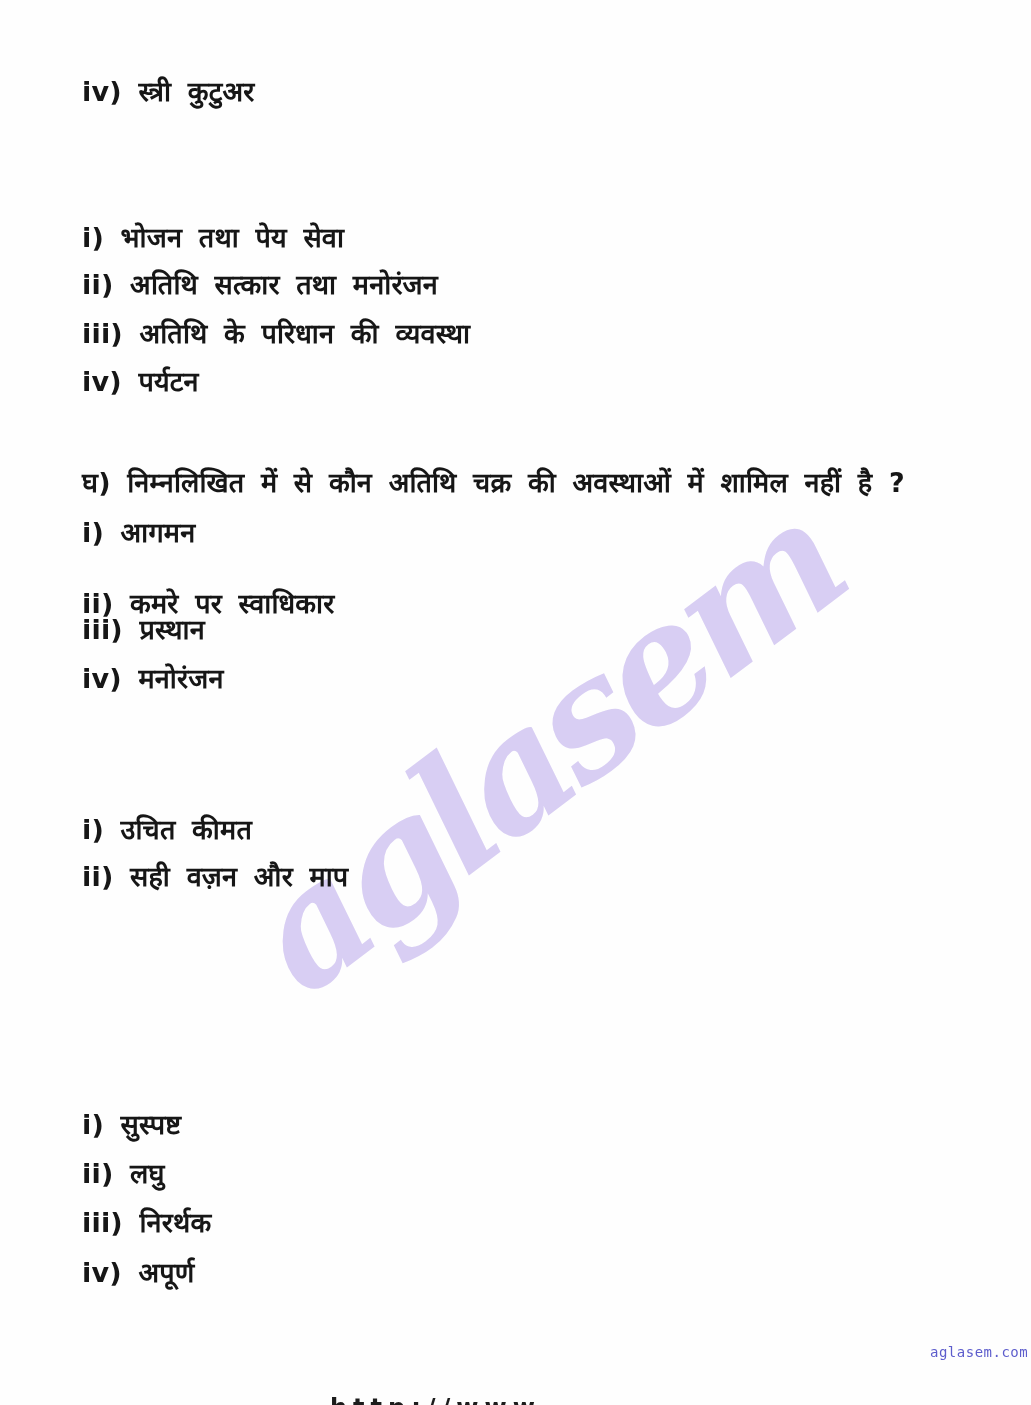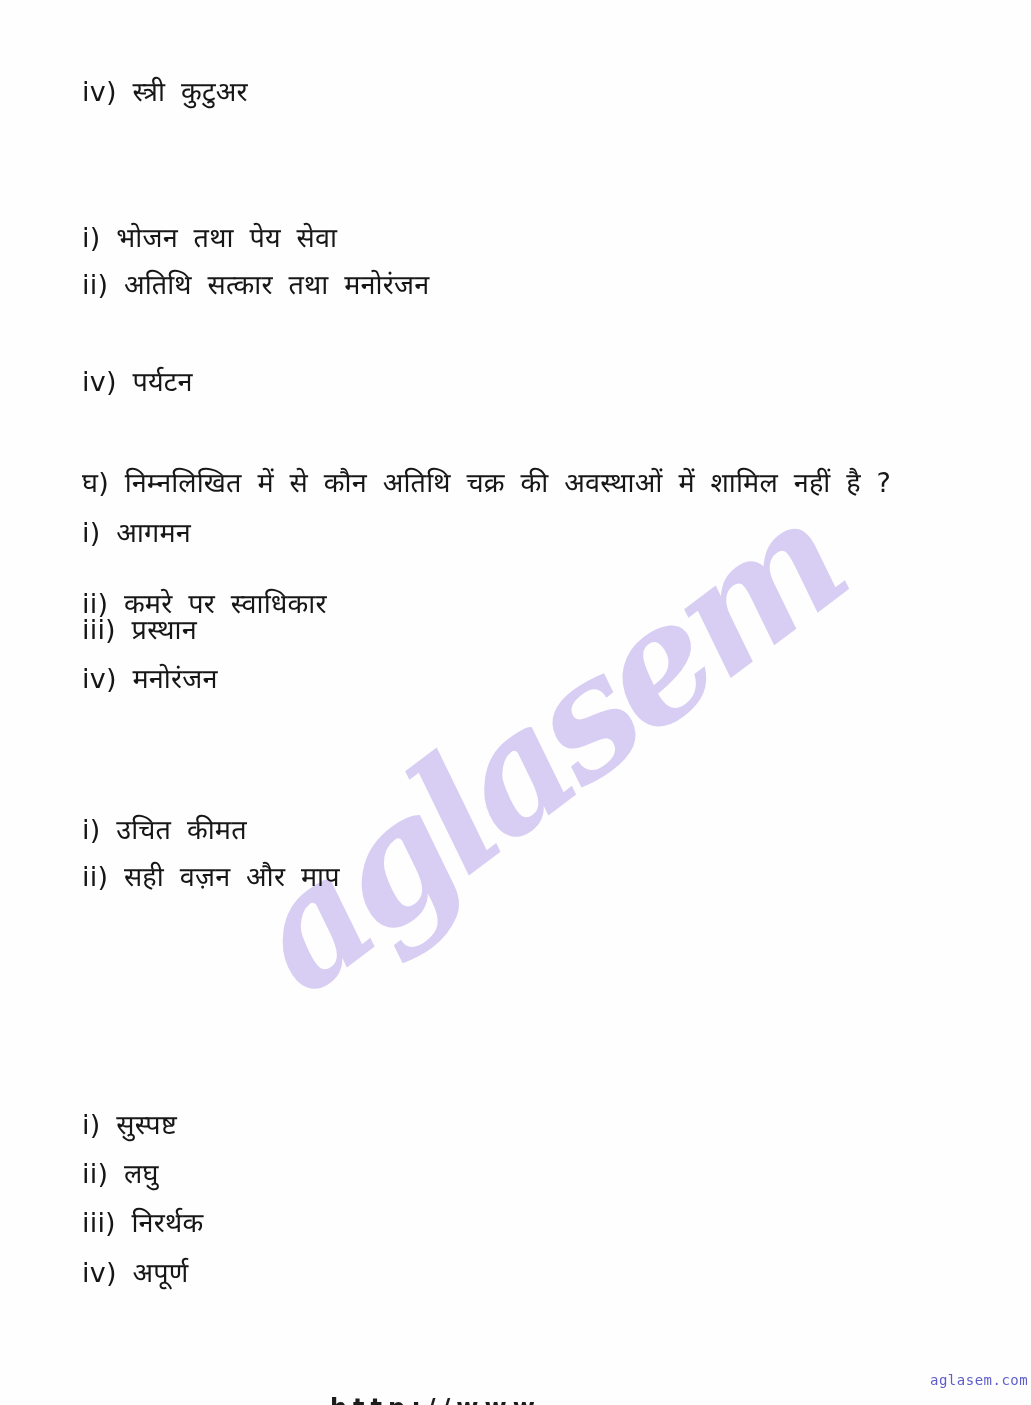--- a/index.html
+++ b/index.html
@@ -17,21 +17,21 @@
     font-family: "DejaVu Sans", "Liberation Sans", sans-serif;
   }
   
   .line {
     position: absolute;
     left: 82px;
     z-index: 2;
     white-space: nowrap;
     font-size: 27px;
     line-height: 1;
-    font-weight: 400;
+    font-weight: 700;
     color: #161616;
     word-spacing: 7px;
     letter-spacing: 0.2px;
   }
   
   .watermark {
     position: absolute;
     left: 545px;
     top: 748px;
     z-index: 1;
@@ -41,21 +41,21 @@
     font-weight: bold;
     font-size: 160px;
     letter-spacing: -8px;
     color: #d8cef3;
     white-space: nowrap;
     user-select: none;
   }
   .footer-site {
     position: absolute;
     left: 930px;
-    top: 1372px;
+    top: 1344px;
     z-index: 3;
     font-family: "DejaVu Sans Mono", "Liberation Mono", monospace;
     font-size: 14px;
     letter-spacing: 0.5px;
     color: #5d5dcc;
     white-space: nowrap;
   }
   
   .footer-url-clipped {
     position: absolute;
@@ -74,20 +74,21 @@
 <body>
 
 <div class="page">
 
   <div class="watermark">aglasem</div>
 
   <div class="line" style="top:78px">iv) स्त्री कुटुअर</div>
 
   <div class="line" style="top:224px">i) भोजन तथा पेय सेवा</div>
   <div class="line" style="top:271px">ii) अतिथि सत्कार तथा मनोरंजन</div>
+  <div class="line" style="top:320px">iii) अतिथि के परिधान की व्यवस्था</div>
   <div class="line" style="top:368px">iv) पर्यटन</div>
 
   <div class="line" style="top:469px">घ) निम्नलिखित में से कौन अतिथि चक्र की अवस्थाओं में शामिल नहीं है ?</div>
   <div class="line" style="top:519px">i) आगमन</div>
   <div class="line" style="top:590px">ii) कमरे पर स्वाधिकार</div>
   <div class="line" style="top:616px">iii) प्रस्थान</div>
   <div class="line" style="top:665px">iv) मनोरंजन</div>
 
   <div class="line" style="top:816px">i) उचित कीमत</div>
   <div class="line" style="top:863px">ii) सही वज़न और माप</div>

